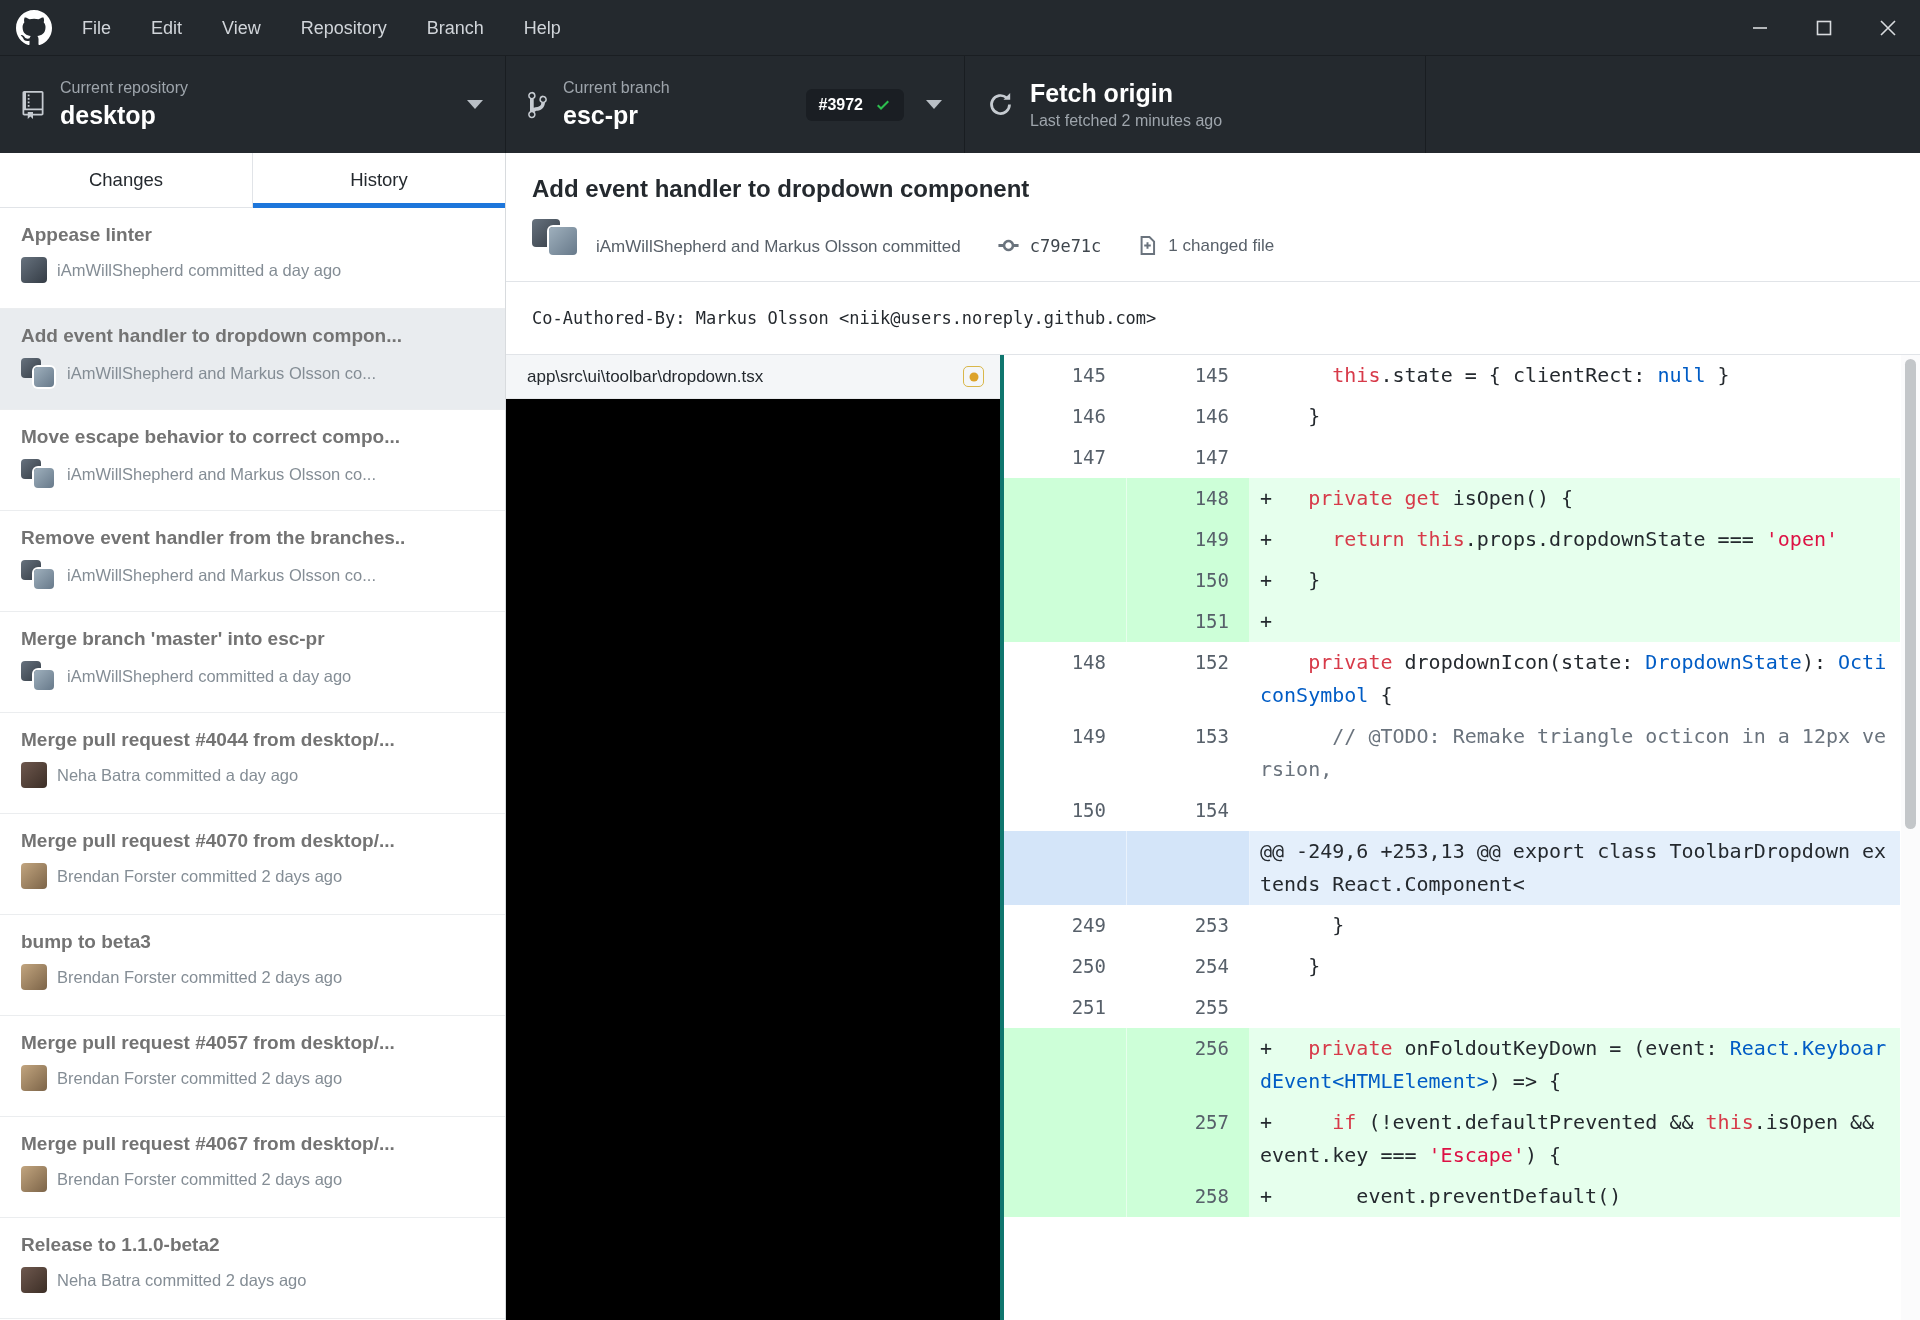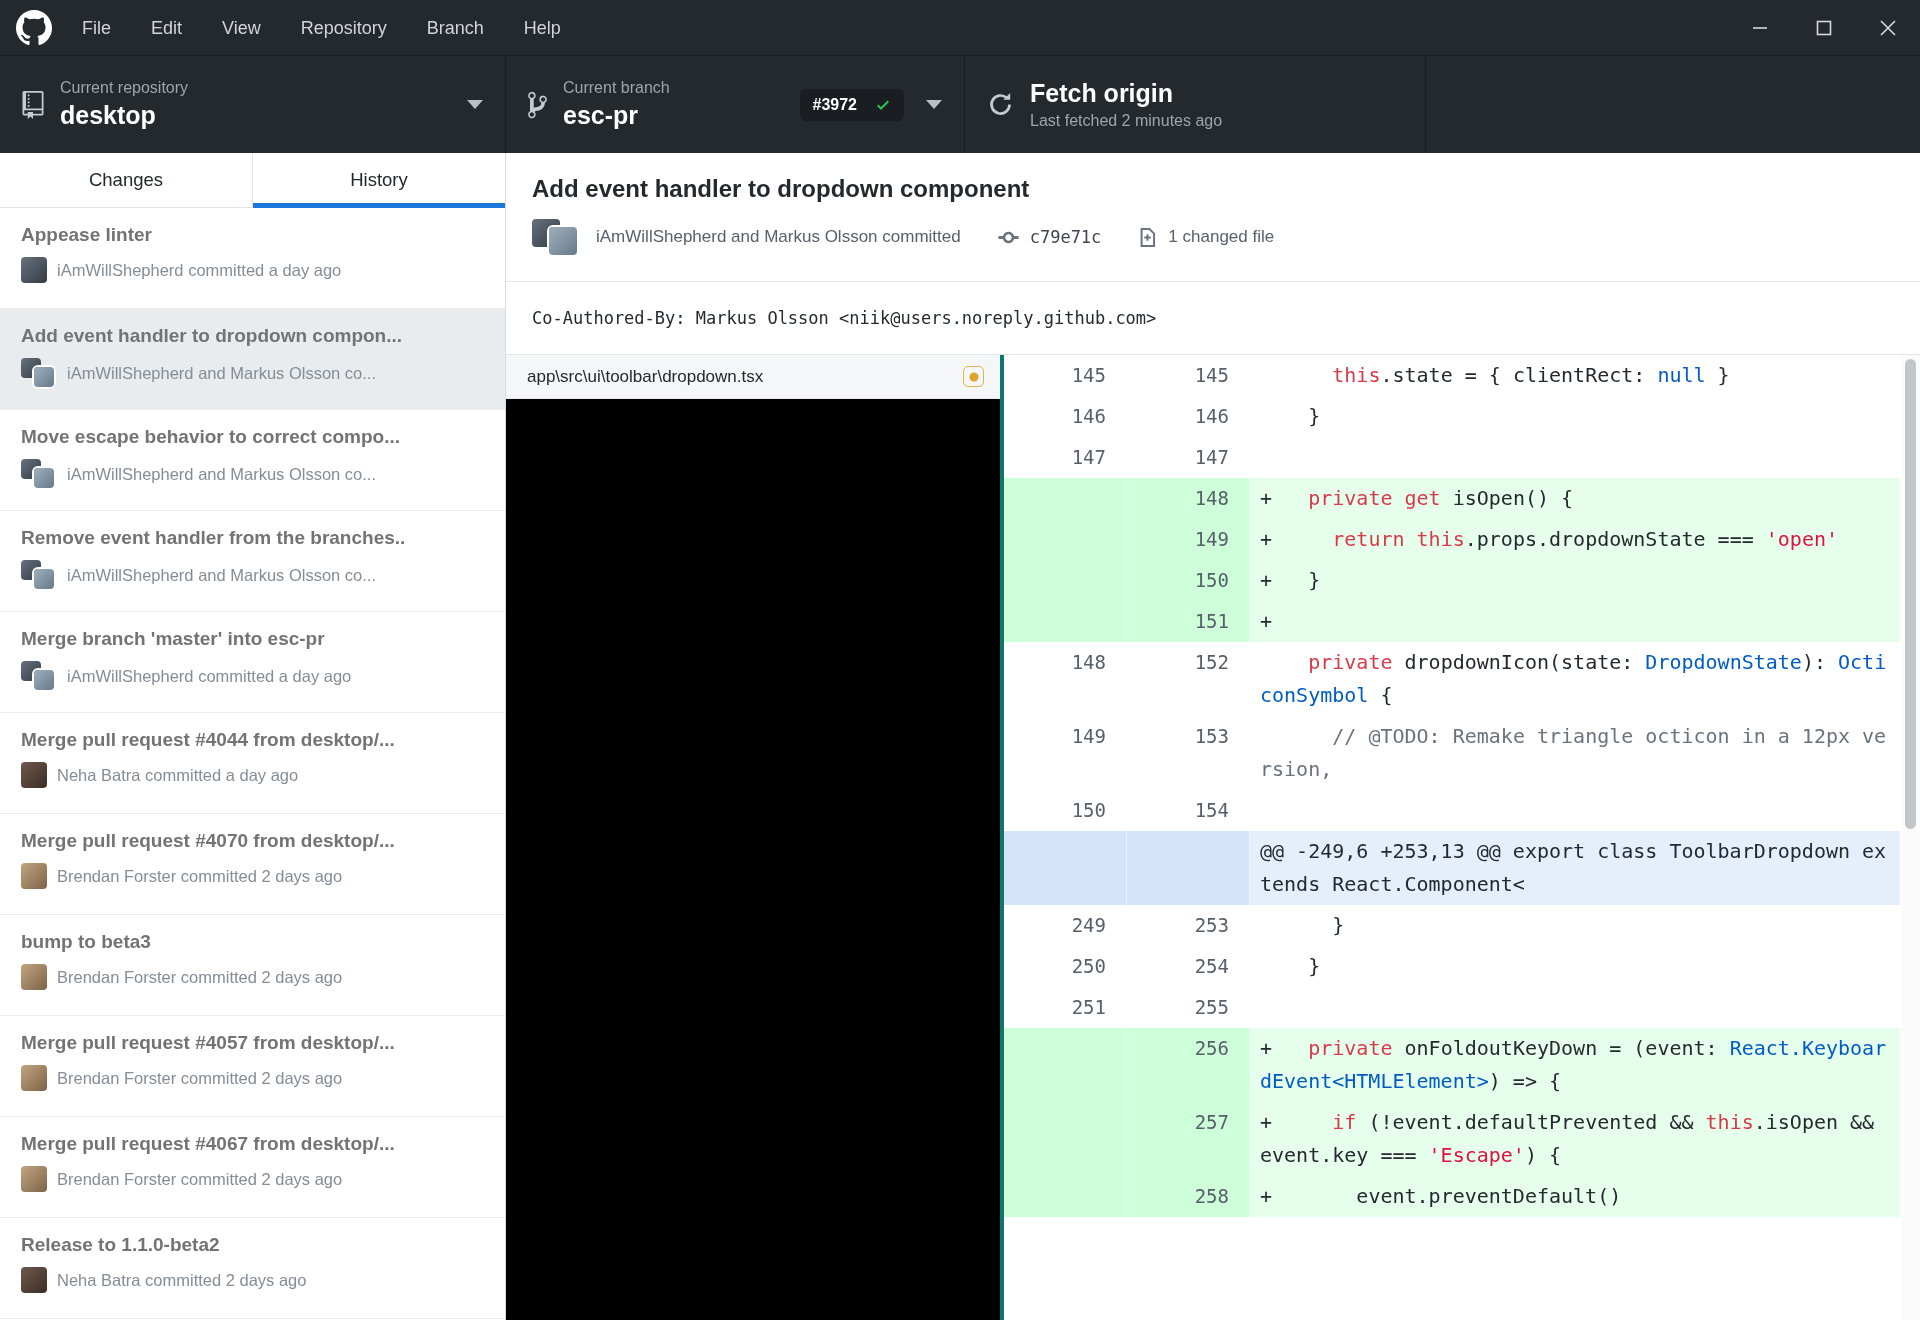--- a/index.html
+++ b/index.html
@@ -21,21 +21,21 @@
   .tb-sec{display:flex;align-items:center;border-right:1px solid #191d21;padding:0 22px;flex:none}
   .tb-repo{width:506px}
   .tb-branch{width:459px}
   .tb-fetch{width:461px}
   .tb-fill{flex:1}
   .tb-icon{flex:none;fill:#c6cbd1;margin-right:16px}
   .tb-label{font-size:16px;color:#9ea5ac}
   .tb-value{font-size:25px;font-weight:bold;color:#ffffff;margin-top:4px}
   .chev{width:0;height:0;border-left:8px solid transparent;border-right:8px solid transparent;
     border-top:9px solid #b9bfc5;margin-left:auto}
-  .pr-badge{margin-left:auto;display:flex;align-items:center;gap:18px;background:#1a1e23;
+  .pr-badge{margin-left:auto;display:flex;align-items:center;gap:12px;background:#1a1e23;
     border-radius:6px;padding:7px 13px;color:#fff;font-size:16px;font-weight:bold}
   .pr-badge svg{fill:#2cbe4e}
   .tb-branch .chev{margin-left:22px}
 
   
   .app{display:flex;height:1167px}
 
   
   .sidebar{width:506px;flex:none;border-right:1px solid #d8dbde;display:flex;flex-direction:column;background:#fff}
   .tabs{display:flex;height:55px;flex:none;border-bottom:1px solid #e1e4e8}
@@ -55,21 +55,21 @@
   .av-stack .a2{position:absolute;left:13px;top:9px;width:20px;height:20px;box-shadow:0 0 0 2px #fff}
   .av-w{background:linear-gradient(135deg,#67727e,#343c45)}
   .av-m{background:linear-gradient(135deg,#9fb0bd,#67798a)}
   .av-n{background:linear-gradient(135deg,#6e584e,#3c2e26)}
   .av-b{background:linear-gradient(135deg,#c2a57f,#7c6448)}
 
   
   .main{flex:1;min-width:0;display:flex;flex-direction:column;background:#fff}
   .commit-header{height:129px;flex:none;padding:22px 26px 0;border-bottom:1px solid #e1e4e8}
   .c-title{font-size:24px;font-weight:bold;color:#24292e}
-  .c-meta{display:flex;align-items:center;margin-top:14px;font-size:17px;color:#586069}
+  .c-meta{display:flex;align-items:flex-end;margin-top:14px;font-size:17px;color:#586069}
   .hdr-stack{position:relative;width:52px;height:40px;margin-right:12px;flex:none}
   .hdr-stack .av{position:absolute;width:28px;height:28px}
   .hdr-stack .a1{left:0;top:2px}
   .hdr-stack .a2{left:17px;top:10px;box-shadow:0 0 0 2px #fff}
   .meta-group{display:inline-flex;align-items:center;gap:10px;margin-left:36px}
   .meta-group svg{fill:#6a737d;flex:none}
   .sha{font-family:"DejaVu Sans Mono","Liberation Mono",monospace;font-size:17px;color:#3f464d}
   .commit-desc{height:73px;flex:none;display:flex;align-items:center;padding:0 26px;
     border-bottom:1px solid #e1e4e8;font-family:"DejaVu Sans Mono","Liberation Mono",monospace;
     font-size:17px;color:#24292e}

